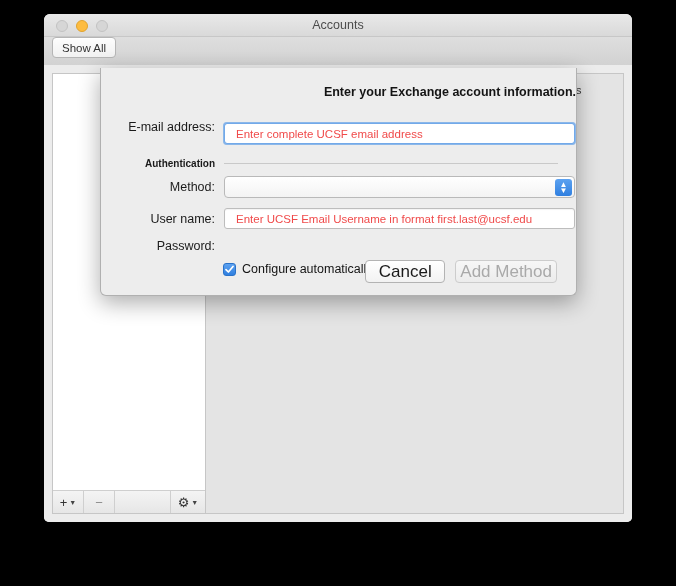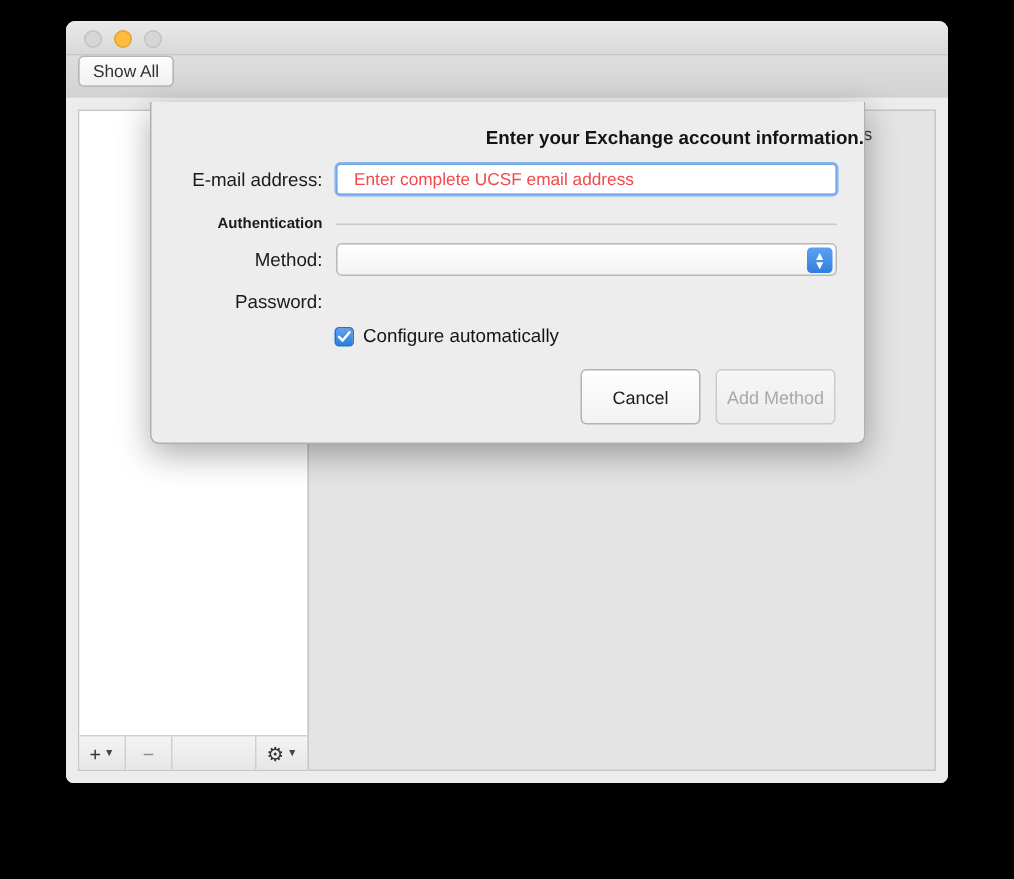--- a/index.html
+++ b/index.html
@@ -193,21 +193,21 @@
     color: #141414;
     margin: 17px 0 0 13px;
     text-align: right;
   }
 
   .form-row {
     display: flex;
     align-items: center;
     margin-top: 10px;
     padding-left: 13px;
-    padding-right: 18px;
+    padding-right: 1px;
   }
   .form-label {
     width: 110px;
     text-align: right;
     padding-right: 9px;
     font-size: 12.5px;
     color: #1a1a1a;
     box-sizing: border-box;
     flex: none;
   }
@@ -223,20 +223,21 @@
     padding-left: 11px;
     font-size: 11.5px;
     color: #f04a4a;
     box-shadow: 0 1px 1px rgba(0,0,0,0.05) inset;
   }
   .field.focused {
     border-color: #7fb1ea;
     outline: 2px solid rgba(106,165,232,0.62);
     outline-offset: -1px;
     box-shadow: 0 0 0 1px rgba(106,165,232,0.35);
+    margin-top: 14px;
   }
 
   
   .group-row {
     display: flex;
     align-items: center;
     margin-top: 14px;
     padding-left: 13px;
     padding-right: 18px;
   }
@@ -319,26 +320,26 @@
   
   .sheet-buttons {
     position: absolute;
     right: 19px;
     bottom: 12px;
     display: flex;
     gap: 10px;
   }
   .btn {
     min-width: 80px;
-    height: 37px;
+    height: 23px;
     padding: 0 4px;
     display: inline-flex;
     align-items: center;
     justify-content: center;
-    font-size: 12px;
+    font-size: 17px;
     color: #1a1a1a;
     background: linear-gradient(to bottom, #ffffff, #f2f2f2);
     border: 1px solid #b3b3b3;
     border-radius: 4px;
     box-sizing: border-box;
     cursor: default;
   }
   .btn.disabled {
     color: #a9a9a9;
     background: linear-gradient(to bottom, #f6f6f6, #ececec);
@@ -351,20 +352,21 @@
 <div class="screen">
 
   <div class="window">
 
     <div class="titlebar">
       <div class="traffic">
         <div class="light"></div>
         <div class="light amber"></div>
         <div class="light"></div>
       </div>
+      <div class="win-title">Accounts</div>
     </div>
 
     <div class="toolbar">
       <div class="showall">Show All</div>
     </div>
 
     <div class="win-body">
       <div class="panes">
 
         <div class="sidebar">
@@ -442,20 +444,26 @@
     <div class="form-row" style="margin-top:7px;justify-content:flex-end;">
       <div class="form-label">Method:</div>
       <div class="popup">
         <span class="popup-stepper">
           <span>▲</span>
           <span>▼</span>
         </span>
       </div>
     </div>
 
+    <div class="form-row">
+      <div class="form-label">User name:</div>
+      <div class="field">
+        <span>Enter UCSF Email Username in format first.last@ucsf.edu</span>
+      </div>
+    </div>
 
     <div class="form-row">
       <div class="form-label">Password:</div>
     </div>
 
     <div class="check-row">
       <span class="checkbox">
         <svg width="9" height="9" viewBox="0 0 9 9">
           <path d="M1 4.6 L3.4 7 L8 1.5" fill="none" stroke="#ffffff" stroke-width="1.7" stroke-linecap="round" stroke-linejoin="round"></path>
         </svg>

